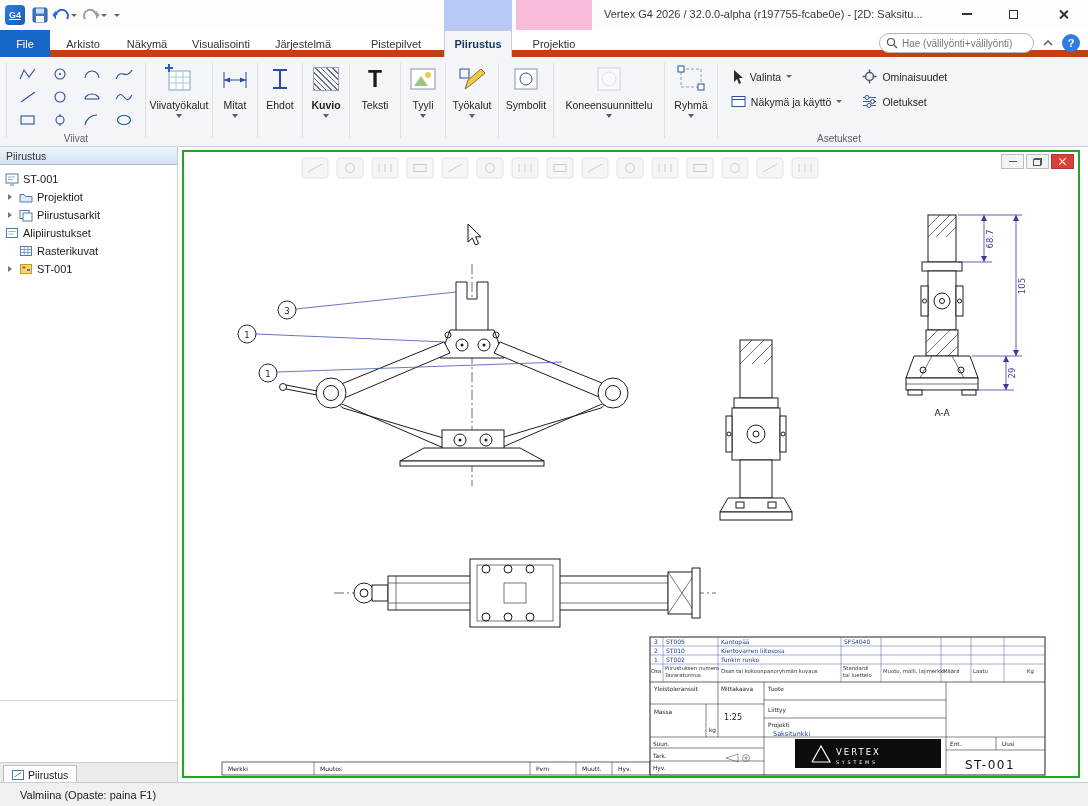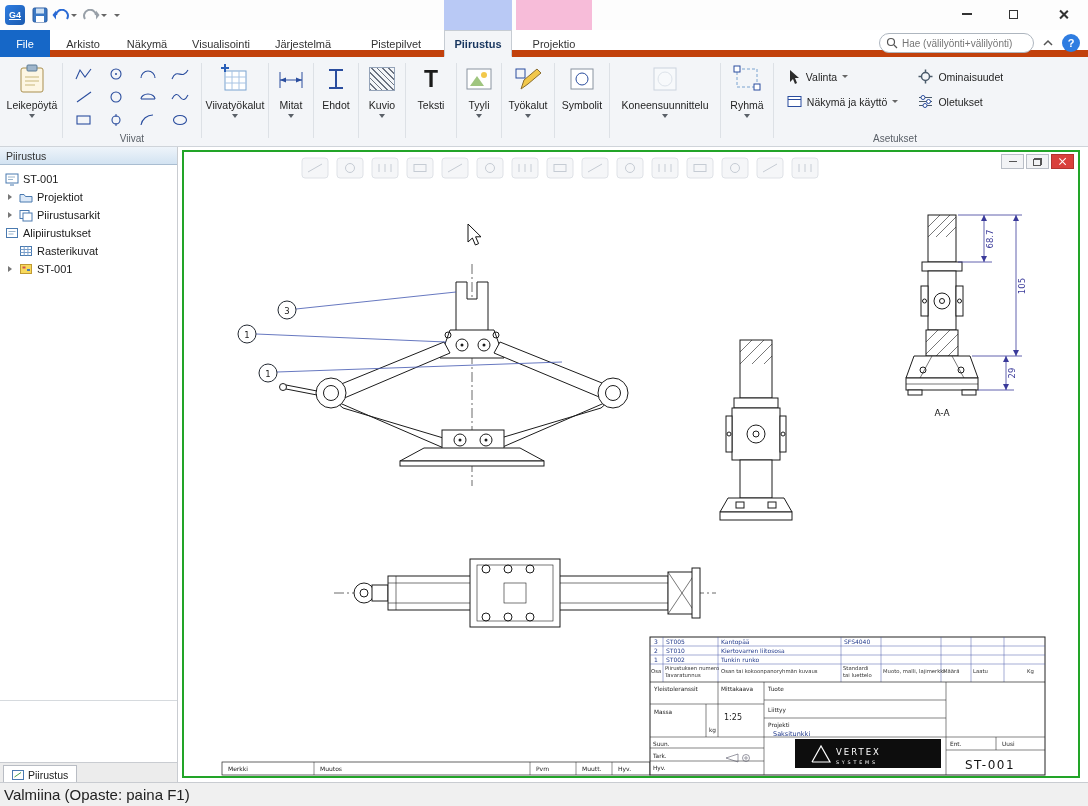--- a/index.html
+++ b/index.html
@@ -72,21 +72,21 @@
   .mbar { width:8px; height:1.5px; background:#555; }
   .rest { position:relative; width:9px; height:8px; }
   .rest::before { content:""; position:absolute; right:0; top:0; width:6px; height:5px; border:1px solid #555; }
   .rest::after  { content:""; position:absolute; left:0; bottom:0; width:6px; height:5px; border:1px solid #555; background:#f2f3f5; }
   .wx { position:relative; width:9px; height:9px; }
   .wx::before,.wx::after { content:""; position:absolute; left:4px; top:0; width:1.4px; height:9px; background:#fff; }
   .wx::before { transform:rotate(45deg); } .wx::after { transform:rotate(-45deg); }
 
   
   .statusbar { position:absolute; left:0; top:782px; width:100%; height:24px; background:#f0f0f0; border-top:1px solid #c9ccd1; display:flex; align-items:center; }
-  .smsg { padding-left:4px; font-size:15px; color:#222; }
+  .smsg { padding-left:20px; font-size:11px; color:#222; }
   .sright { margin-left:auto; display:flex; height:100%; }
   .scell { display:flex; align-items:center; justify-content:center; font-size:11px; color:#1d2430; background:#d9dfe7; border-left:1px solid #b8c0cc; width:64px; }
   .scell.y { width:66px; }
   .scell.dr { width:82px; background:#2a4872; color:#fff; }
 
   svg text { font-family:"DejaVu Sans","Liberation Sans",sans-serif; }
 </style>
 </head>
 <body>
 
@@ -117,20 +117,21 @@
         </svg>
     </div>
     <div class="qbtn" style="left:101px;">
         <span class="dds"></span>
       </div>
     <div class="qbtn" style="left:114px;">
         <span class="dds"></span>
       </div>
     <div class="ctx blue"></div>
     <div class="ctx pink"></div>
+    <div class="wtitle">Vertex G4 2026 / 32.0.0-alpha (r197755-fcabe0e) - [2D: Saksitu...</div>
     <div class="winbtn" style="left:950px;">
         <span class="minbar"></span>
       </div>
     <div class="winbtn" style="left:996px;">
         <span class="maxbox"></span>
       </div>
     <div class="winbtn" style="left:1046px;">
         <span class="closex"></span>
       </div>
   </div>
@@ -153,35 +154,20 @@
         </svg>
       <input class="searchbox" placeholder="Hae (välilyönti+välilyönti)" style="">
     </span>
     <svg width="12" height="8">
         <polyline points="2,6 6,2 10,6" fill="none" stroke="#555" stroke-width="1.5"></polyline>
       </svg>
     <div class="helpbtn">?</div>
   </div>
 
   <div class="ribbon">
-    <div class="rgroup" style="width:56px;">
-      <div class="bigbtn">
-        <span class="bic">
-          <svg width="26" height="30">
-              <rect x="2" y="4" width="22" height="24" rx="2" fill="#fdf6e3" stroke="#a98f4f"></rect>
-              <rect x="8" y="1" width="10" height="6" rx="1" fill="#9fb6cc" stroke="#5b7a96"></rect>
-              <line x1="6" y1="13" x2="20" y2="13" stroke="#c9b77a"></line>
-              <line x1="6" y1="17" x2="20" y2="17" stroke="#c9b77a"></line>
-              <line x1="6" y1="21" x2="16" y2="21" stroke="#c9b77a"></line>
-            </svg>
-        </span>
-        <span class="blabel">Leikepöytä</span>
-        <span class="dd"></span>
-      </div>
-    </div>
     <div class="vsep"></div>
 
     <div class="rgroup" style="width:134px;">
       <div class="toolgrid">
         <span class="tgi">
             <svg width="18" height="14">
               <polyline points="1,12 5,3 10,10 16,2" fill="none" stroke="#2a4d9e" stroke-width="1.1"></polyline>
             </svg>
           </span>
         <span class="tgi">
@@ -285,21 +271,21 @@
         <svg width="30" height="30">
             <line x1="8" y1="6" x2="22" y2="6" stroke="#2a4d9e" stroke-width="2"></line>
             <line x1="8" y1="24" x2="22" y2="24" stroke="#2a4d9e" stroke-width="2"></line>
             <line x1="15" y1="6" x2="15" y2="24" stroke="#2a4d9e" stroke-width="2"></line>
           </svg>
       </span>
       <span class="blabel">Ehdot</span>
     </div>
     <div class="vsep"></div>
 
-    <div class="bigbtn" style="width:42px;">
+    <div class="bigbtn" style="width:42px;font-weight:bold;">
       <span class="bic">
           <span class="hatchic"></span>
         </span>
       <span class="blabel">Kuvio</span>
       <span class="dd"></span>
     </div>
     <div class="vsep"></div>
 
     <div class="bigbtn" style="width:46px;">
       <span class="bic">

